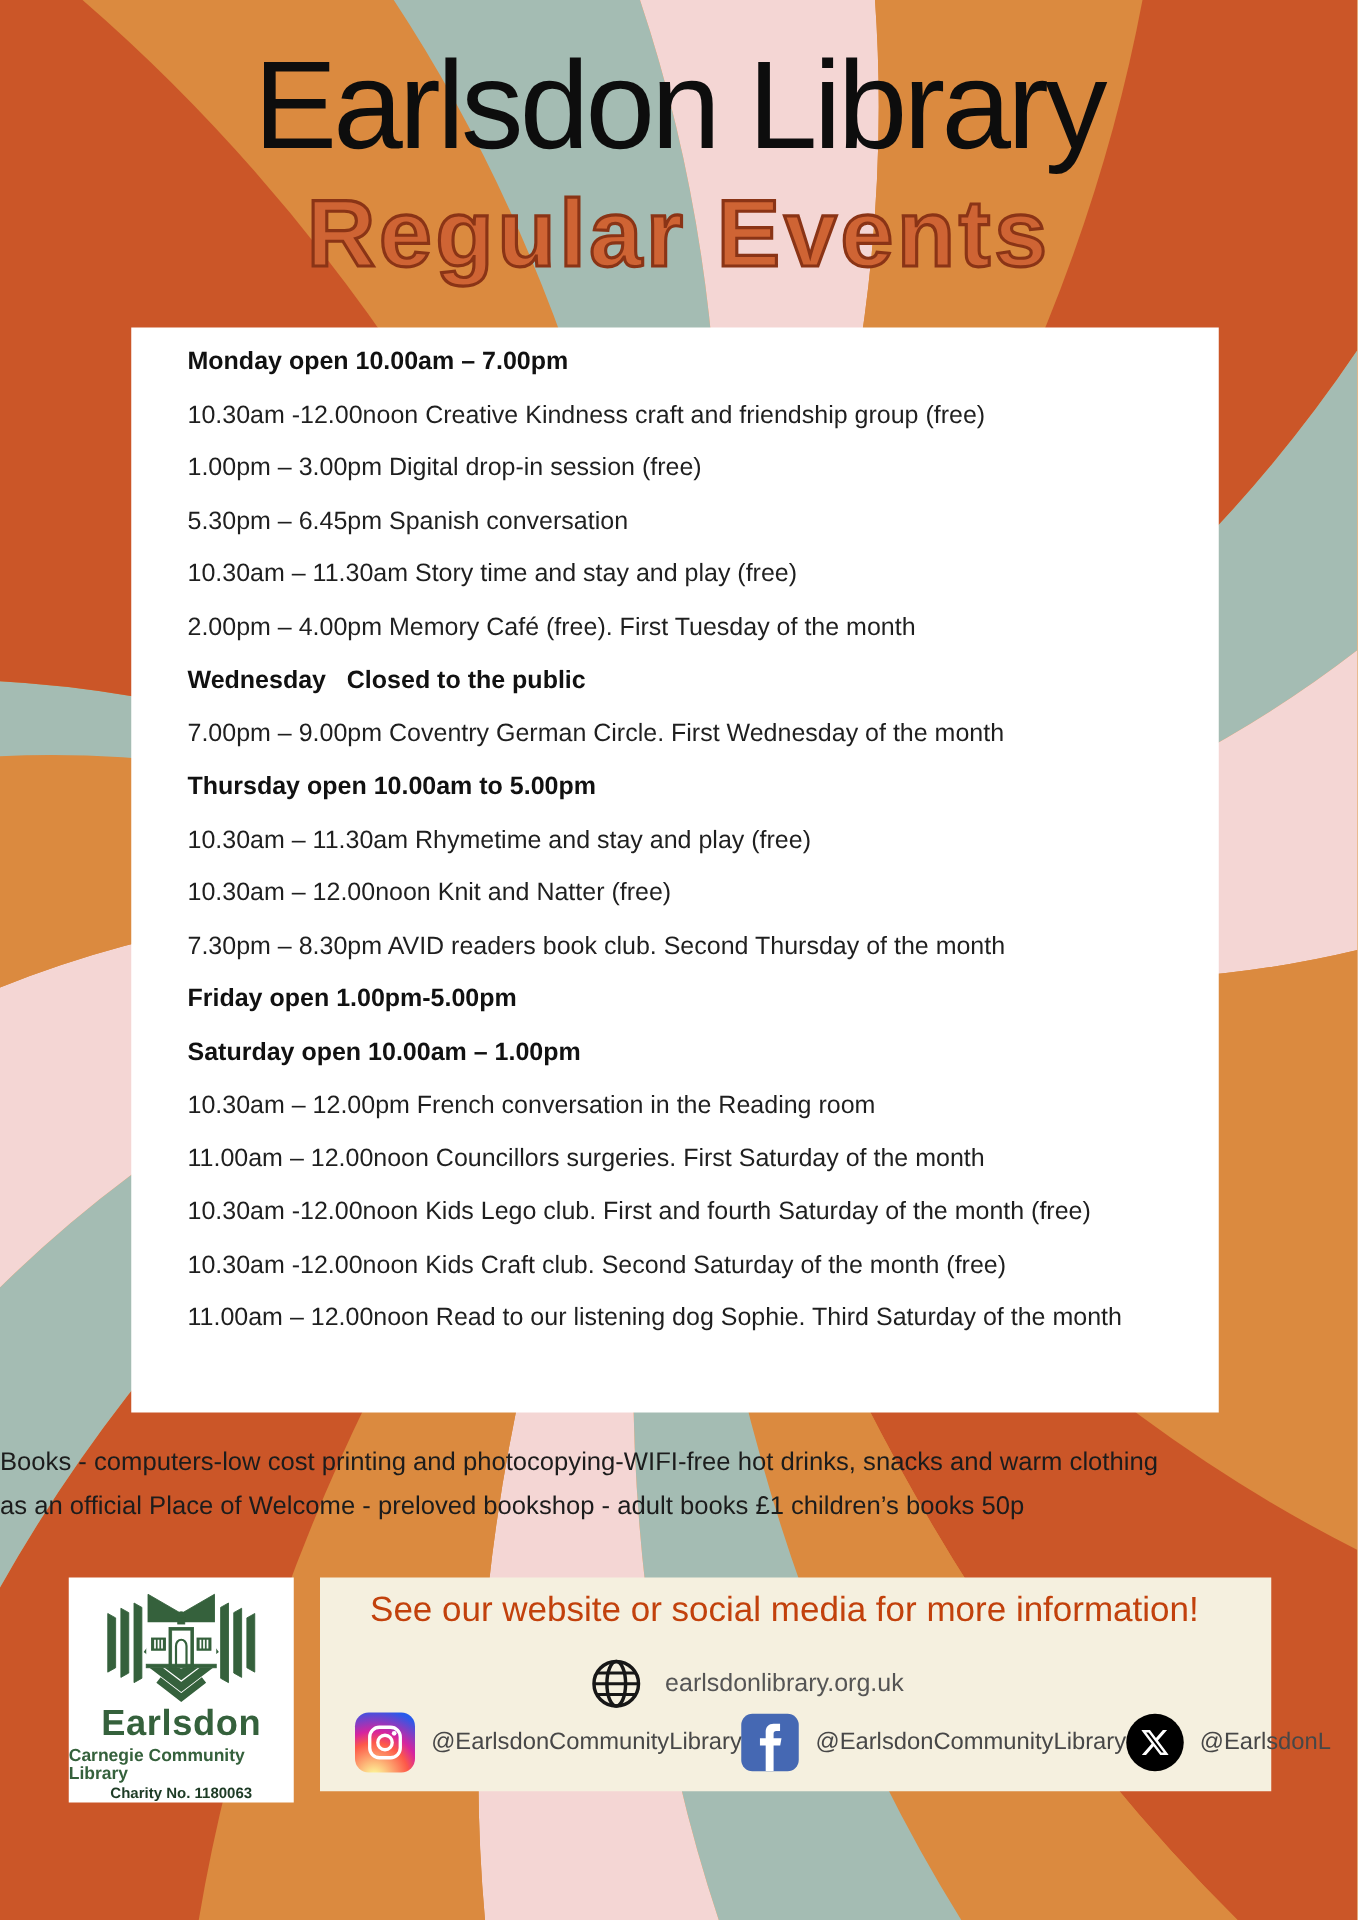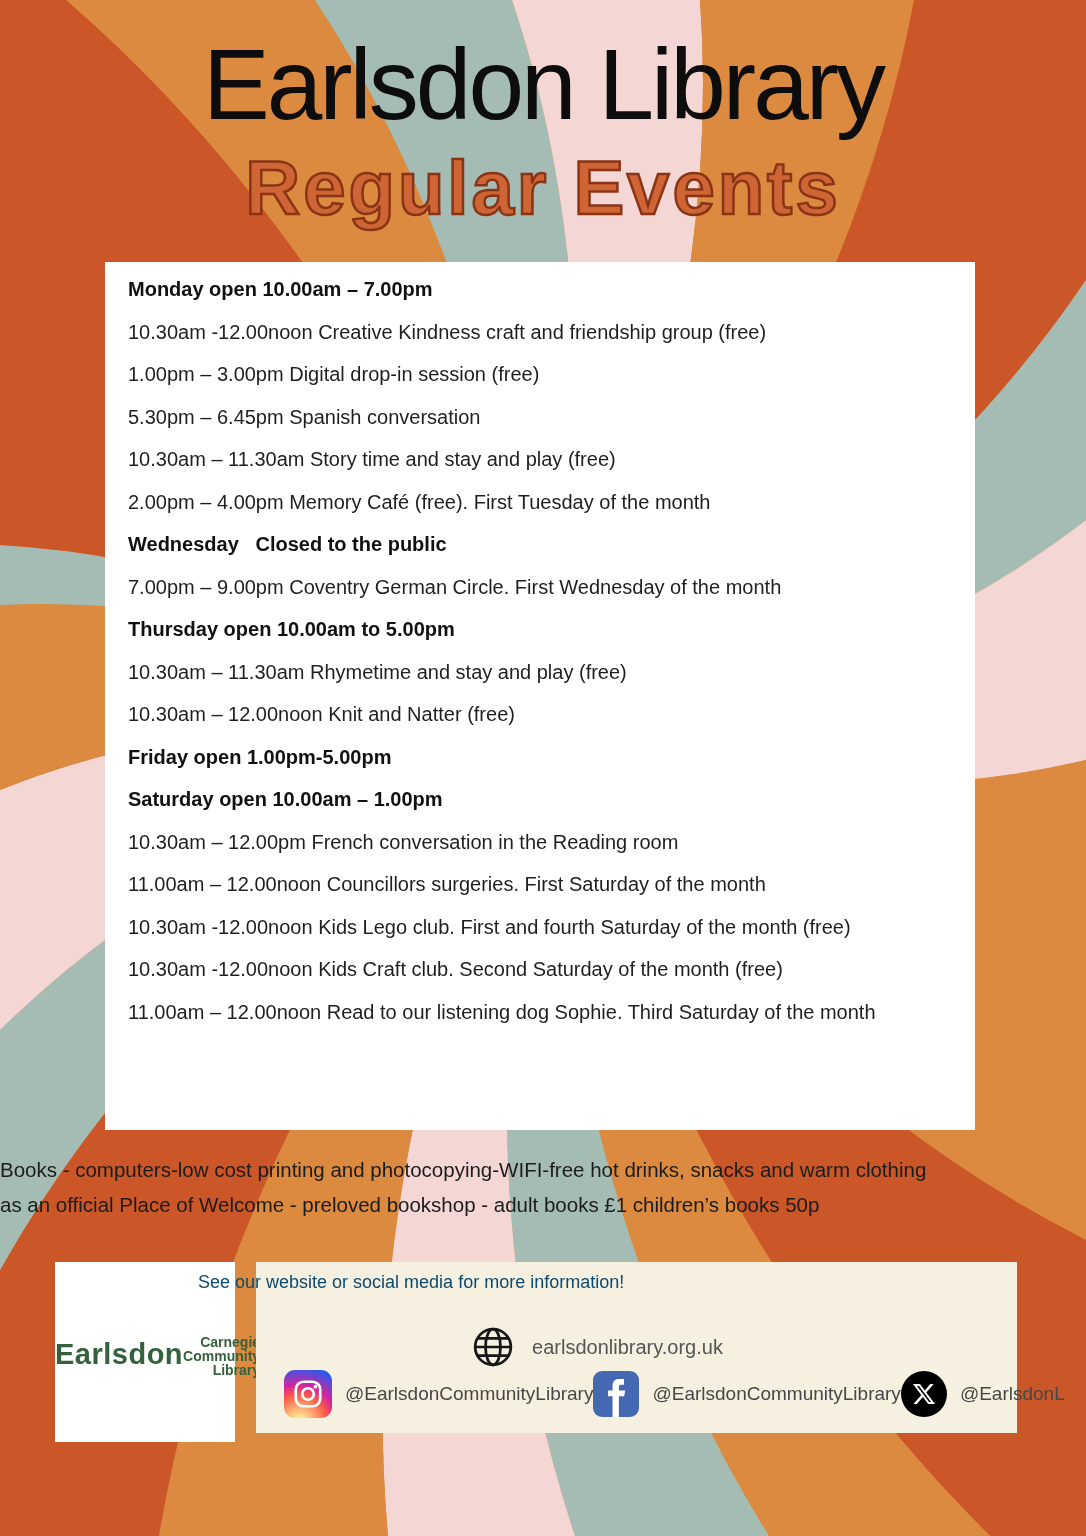--- a/index.html
+++ b/index.html
@@ -8,37 +8,37 @@
   #swirl{position:absolute;left:0;top:0;z-index:0;}
   .layer{position:absolute;z-index:1;}
 
   .title{left:0;top:34px;width:100%;text-align:center;color:#0d0d0d;
          font-size:100px;letter-spacing:-3px;line-height:1;font-weight:400;}
   .subtitle{left:0;top:150px;width:100%;text-align:center;
             font-size:76px;font-weight:700;letter-spacing:3px;line-height:1;
             -webkit-text-stroke:2.5px #8A3416;}
 
   .schedule{left:105px;top:262px;width:870px;height:868px;background:#ffffff;
-            box-sizing:border-box;padding:6px 20px 0 23px;}
+            box-sizing:border-box;padding:6px 20px 0 45px;}
   .sline{font-size:20px;line-height:42.5px;color:#1f1f1f;white-space:nowrap;}
   .sline.b{font-weight:700;color:#111;}
 
   .note{left:0;top:1152px;width:100%;text-align:left;color:#1c1c1c;
         font-size:20.5px;line-height:35px;}
 
   .logo-box{left:55px;top:1262px;width:180px;height:180px;background:#ffffff;
-            box-sizing:border-box;display:flex;align-items:center;
-            padding-top:5px;text-align:right;}
+            box-sizing:border-box;display:flex;flex-direction:column;align-items:center;
+            padding-top:5px;text-align:left;}
   .logo-name{font-size:29px;font-weight:700;letter-spacing:.5px;margin-top:0px;line-height:1;}
   .logo-sub{font-size:14px;font-weight:700;margin-top:3px;line-height:1;}
   .logo-charity{font-size:12px;font-weight:700;color:#1d3b25;margin-top:3px;line-height:1;}
 
   .panel{left:256px;top:1262px;width:761px;height:171px;background:#F5F0DF;box-sizing:border-box;}
-  .panel-heading{position:absolute;top:10px;left:0;width:100%;text-align:left;
-                 transform:translateX(-58px);font-size:18px;color:#0c4a6e;}
+  .panel-heading{position:absolute;top:10px;left:0;width:100%;text-align:right;
+                 transform:translateX(-58px);font-size:28px;color:#c2410c;}
   .web-row{position:absolute;top:62px;left:0;width:100%;display:flex;justify-content:center;
            align-items:center;gap:16px;transform:translateX(-40px);}
   .web-url{font-size:20px;color:#555;}
   .social-row{position:absolute;bottom:15px;left:28px;right:26px;display:flex;
               align-items:center;justify-content:space-between;}
   .social-group{display:flex;align-items:center;gap:13px;}
   .handle{font-size:19px;color:#474747;}
   .ig-tile{width:48px;height:48px;border-radius:11px;display:flex;align-items:center;justify-content:center;
            background:radial-gradient(circle at 32% 108%,#fdf497 0%,#fdf497 5%,#fd5949 45%,#d6249f 60%,#285AEB 90%);}
   .fb-tile{width:46px;height:46px;border-radius:9px;background:#4568B3;display:flex;
@@ -80,20 +80,21 @@
       <div class="sline">10.30am -12.00noon Creative Kindness craft and friendship group (free)</div>
       <div class="sline">1.00pm – 3.00pm Digital drop-in session (free)</div>
       <div class="sline">5.30pm – 6.45pm Spanish conversation</div>
       <div class="sline">10.30am – 11.30am Story time and stay and play (free)</div>
       <div class="sline">2.00pm – 4.00pm Memory Café (free). First Tuesday of the month</div>
       <div class="sline b">Wednesday&nbsp;&nbsp; Closed to the public</div>
       <div class="sline">7.00pm – 9.00pm Coventry German Circle. First Wednesday of the month</div>
       <div class="sline b">Thursday open 10.00am to 5.00pm</div>
       <div class="sline">10.30am – 11.30am Rhymetime and stay and play (free)</div>
       <div class="sline">10.30am – 12.00noon Knit and Natter (free)</div>
+      <div class="sline">7.30pm – 8.30pm AVID readers book club. Second Thursday of the month</div>
       <div class="sline b">Friday open 1.00pm-5.00pm</div>
       <div class="sline b">Saturday open 10.00am – 1.00pm</div>
       <div class="sline">10.30am – 12.00pm French conversation in the Reading room</div>
       <div class="sline">11.00am – 12.00noon Councillors surgeries. First Saturday of the month</div>
       <div class="sline">10.30am -12.00noon Kids Lego club. First and fourth Saturday of the month (free)</div>
       <div class="sline">10.30am -12.00noon Kids Craft club. Second Saturday of the month (free)</div>
       <div class="sline">11.00am – 12.00noon Read to our listening dog Sophie. Third Saturday of the month</div>
     </div>
 
   <div class="layer note">

